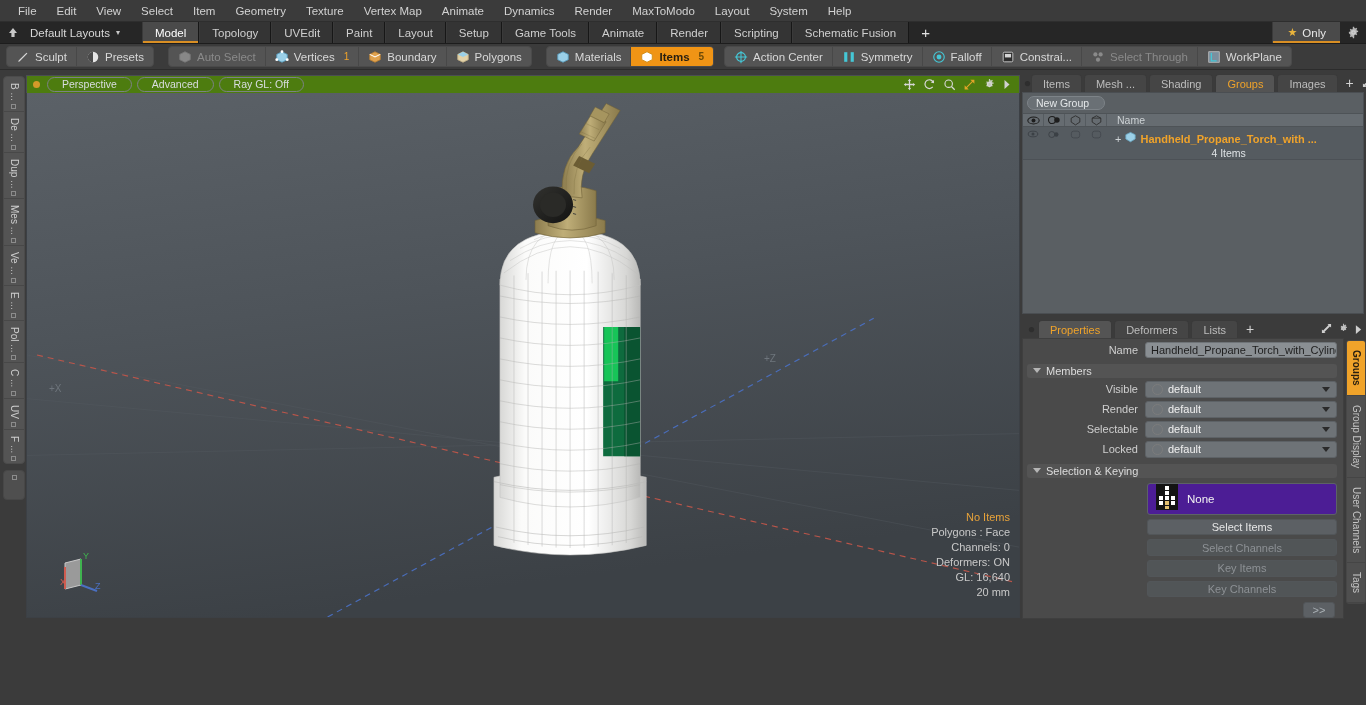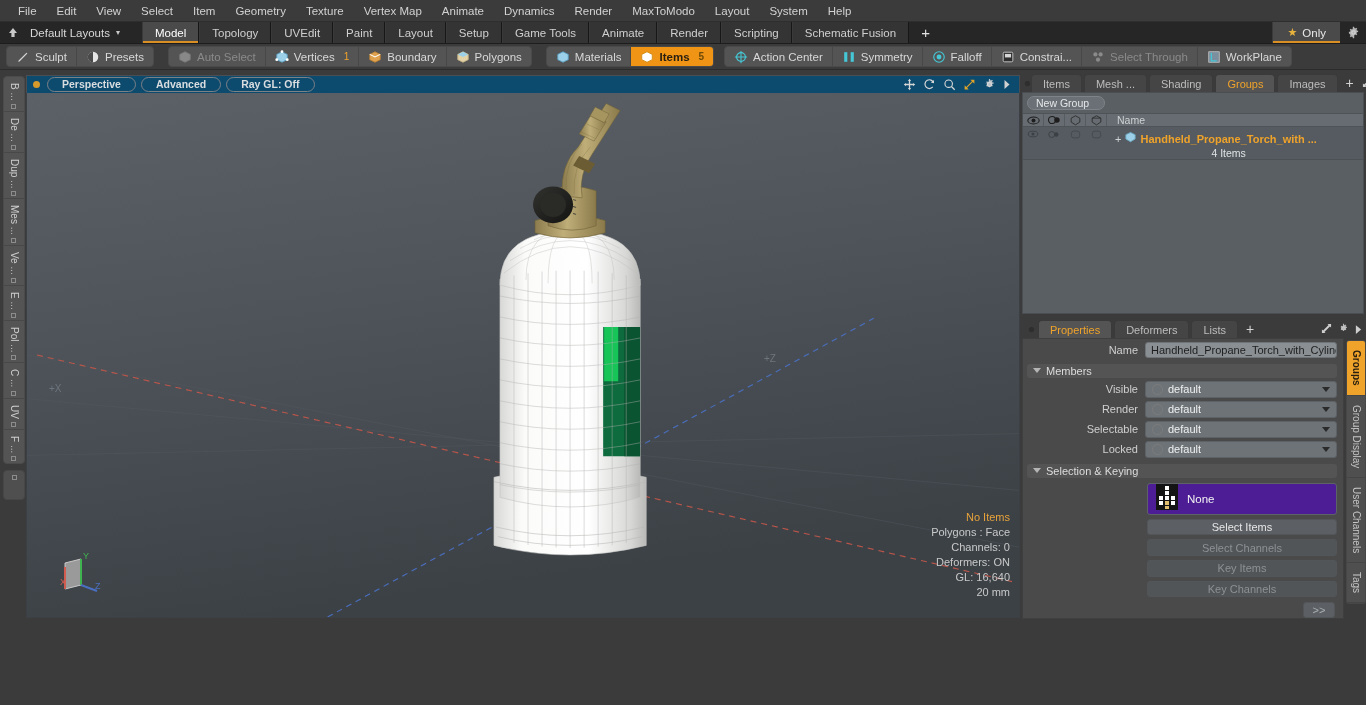--- a/index.html
+++ b/index.html
@@ -99,22 +99,22 @@
     border:1px solid #8c8c8c; }
   .lonebox {
     margin-top:6px; width:22px; height:30px; background:#4f4f4f;
     border:1px solid #474747; border-radius:4px; position:relative;
   }
   .lonebox .sq { position:absolute; top:4px; left:8px; width:5px; height:5px; border:1px solid #8c8c8c; }
 
   
   .viewwrap { flex:1; padding:1px 2px 1px 0; display:flex; flex-direction:column; }
   .viewhdr {
-    height:18px; background:#0c4a6e; display:flex; align-items:center; padding:0 6px;
-    border:1px solid #4a4e52; border-bottom:none; position:relative;font-weight:bold;
+    height:18px; background:#4d7c0f; display:flex; align-items:center; padding:0 6px;
+    border:1px solid #4a4e52; border-bottom:none; position:relative;
   }
   .vdot { width:7px; height:7px; border-radius:50%; background:#d59a2a; margin-right:7px; }
   .pill {
     border:1px solid #7c8186; border-radius:8px; font-size:10.5px; color:#d9dde0;
     padding:0 14px; line-height:13px; margin-right:5px; background:transparent;
   }
   .vicons { margin-left:auto; display:flex; align-items:center; gap:7px; padding-right:2px; }
   .vicons svg { display:block; }
   .viewport { flex:1; position:relative; overflow:hidden; background:#4e545a; border:1px solid #3c4045; border-top:none;}
   .stats {

